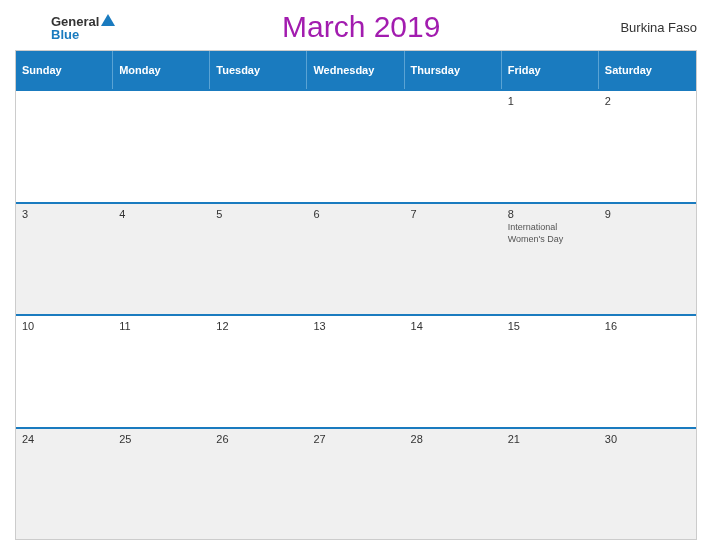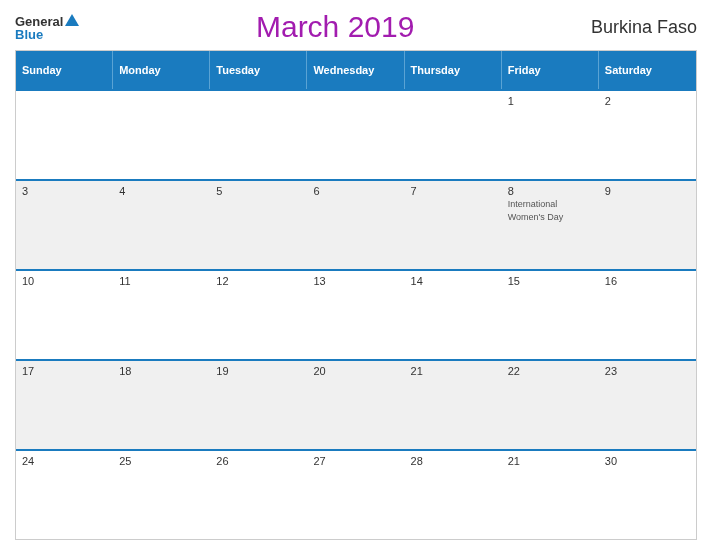--- a/index.html
+++ b/index.html
@@ -21,20 +21,21 @@
     .header {
       display: flex;
       align-items: center;
       justify-content: space-between;
       margin-bottom: 6px;
     }
     .logo {
       display: flex;
       align-items: center;
       gap: 2px;
+      margin-left: 36px;
     }
     .logo-text-general {
       font-size: 13px;
       font-weight: bold;
       color: #333;
       line-height: 1;
     }
     .logo-text-blue {
       font-size: 13px;
       font-weight: bold;
@@ -64,21 +65,21 @@
       text-align: right;
     }
     .title {
       font-size: 30px;
       font-weight: 300;
       color: #a21caf;
       text-align: center;
       flex: 1;
     }
     .country {
-      font-size: 18px;
+      font-size: 13px;
       color: #333;
       text-align: right;
       min-width: 90px;
     }
     .calendar {
       flex: 1;
       display: flex;
       flex-direction: column;
       border: 1px solid #ccc;
     }
@@ -220,43 +221,20 @@
           </div>
           <div class="cal-cell">
             <span class="day-num">15</span>
           </div>
           <div class="cal-cell">
             <span class="day-num">16</span>
           </div>
         </div>
         <div class="cal-row">
           <div class="cal-cell">
-            <span class="day-num">17</span>
-          </div>
-          <div class="cal-cell">
-            <span class="day-num">18</span>
-          </div>
-          <div class="cal-cell">
-            <span class="day-num">19</span>
-          </div>
-          <div class="cal-cell">
-            <span class="day-num">20</span>
-          </div>
-          <div class="cal-cell">
-            <span class="day-num">21</span>
-          </div>
-          <div class="cal-cell">
-            <span class="day-num">22</span>
-          </div>
-          <div class="cal-cell">
-            <span class="day-num">23</span>
-          </div>
-        </div>
-        <div class="cal-row">
-          <div class="cal-cell">
             <span class="day-num">24</span>
           </div>
           <div class="cal-cell">
             <span class="day-num">25</span>
           </div>
           <div class="cal-cell">
             <span class="day-num">26</span>
           </div>
           <div class="cal-cell">
             <span class="day-num">27</span>

